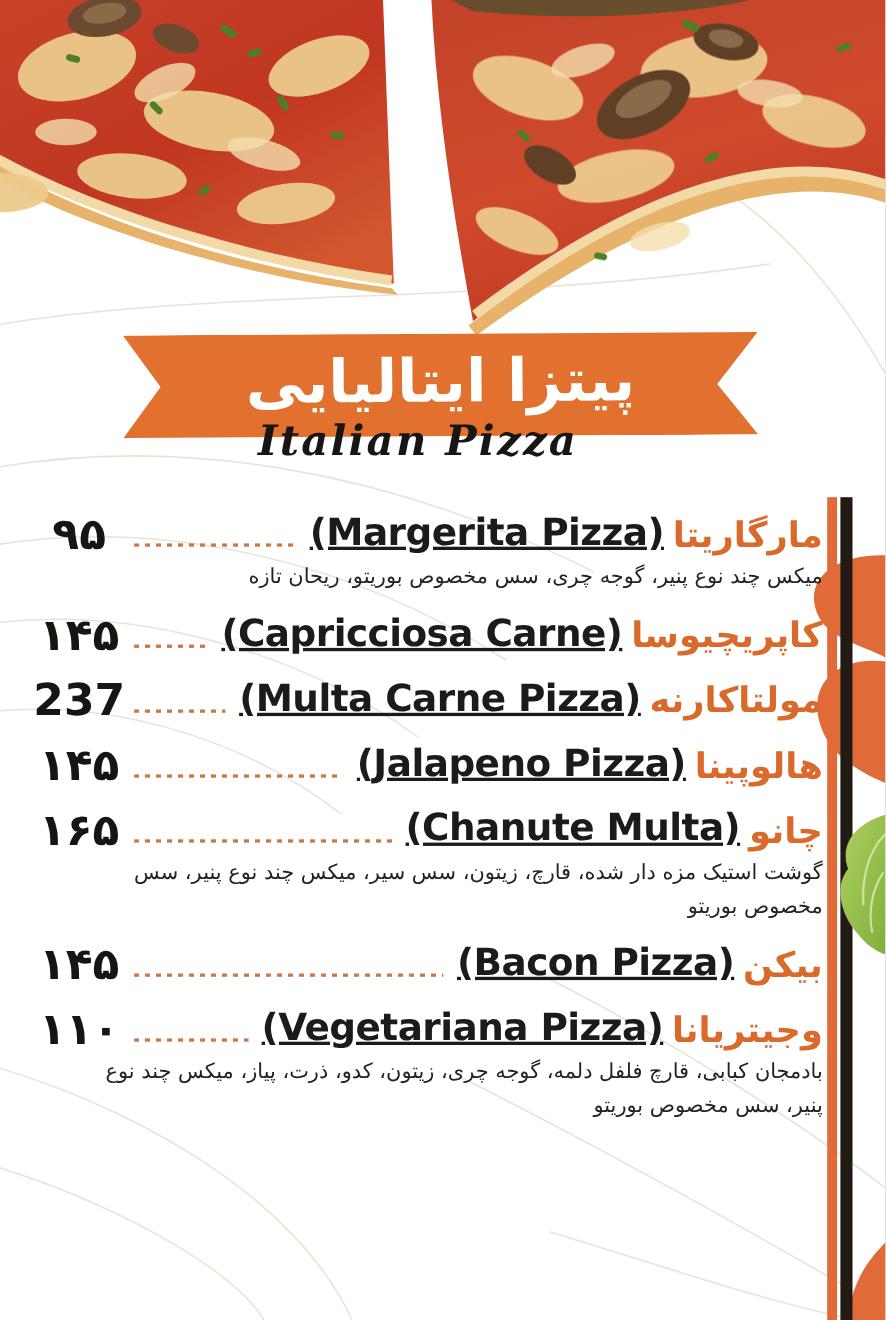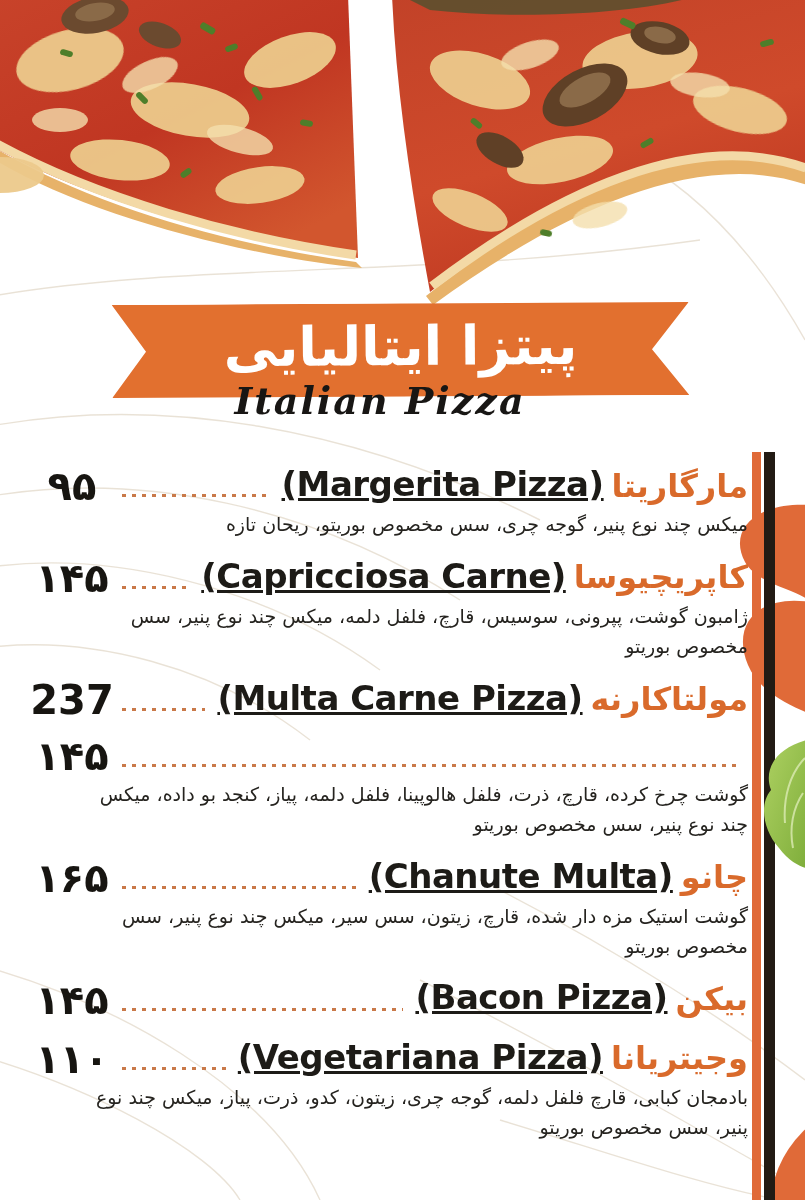--- a/index.html
+++ b/index.html
@@ -221,38 +221,38 @@
       <div class="desc">میکس چند نوع پنیر، گوجه چری، سس مخصوص بوریتو، ریحان تازه</div>
     </div>
 
     <div class="item">
       <div class="row">
         <span class="name-fa">کاپریچیوسا</span>
         <span class="name-en">(Capricciosa Carne)</span>
         <span class="leader"></span>
         <span class="price">۱۴۵</span>
       </div>
-      <div class="desc">ژامبون گوشت، پپرونی، سوسیس، قارچ، فلفل دلمه، میکس چند نوع پنیر، سس مخصوص بوریتو</div>
     </div>
 
     <div class="item">
       <div class="row">
         <span class="name-fa">مولتاکارنه</span>
         <span class="name-en">(Multa Carne Pizza)</span>
         <span class="leader"></span>
         <span class="price">237</span>
       </div>
     </div>
 
     <div class="item">
       <div class="row">
+        <span class="name-fa">هالوپینا</span>
+        <span class="name-en">(Jalapeno Pizza)</span>
         <span class="leader"></span>
         <span class="price">۱۴۵</span>
       </div>
-      <div class="desc">گوشت چرخ کرده، قارچ، ذرت، فلفل هالوپینا، فلفل دلمه، پیاز، کنجد بو داده، میکس چند نوع پنیر، سس مخصوص بوریتو</div>
     </div>
 
     <div class="item">
       <div class="row">
         <span class="name-fa">چانو</span>
         <span class="name-en">(Chanute Multa)</span>
         <span class="leader"></span>
         <span class="price">۱۶۵</span>
       </div>
       <div class="desc">گوشت استیک مزه دار شده، قارچ، زیتون، سس سیر، میکس چند نوع پنیر، سس مخصوص بوریتو</div>

